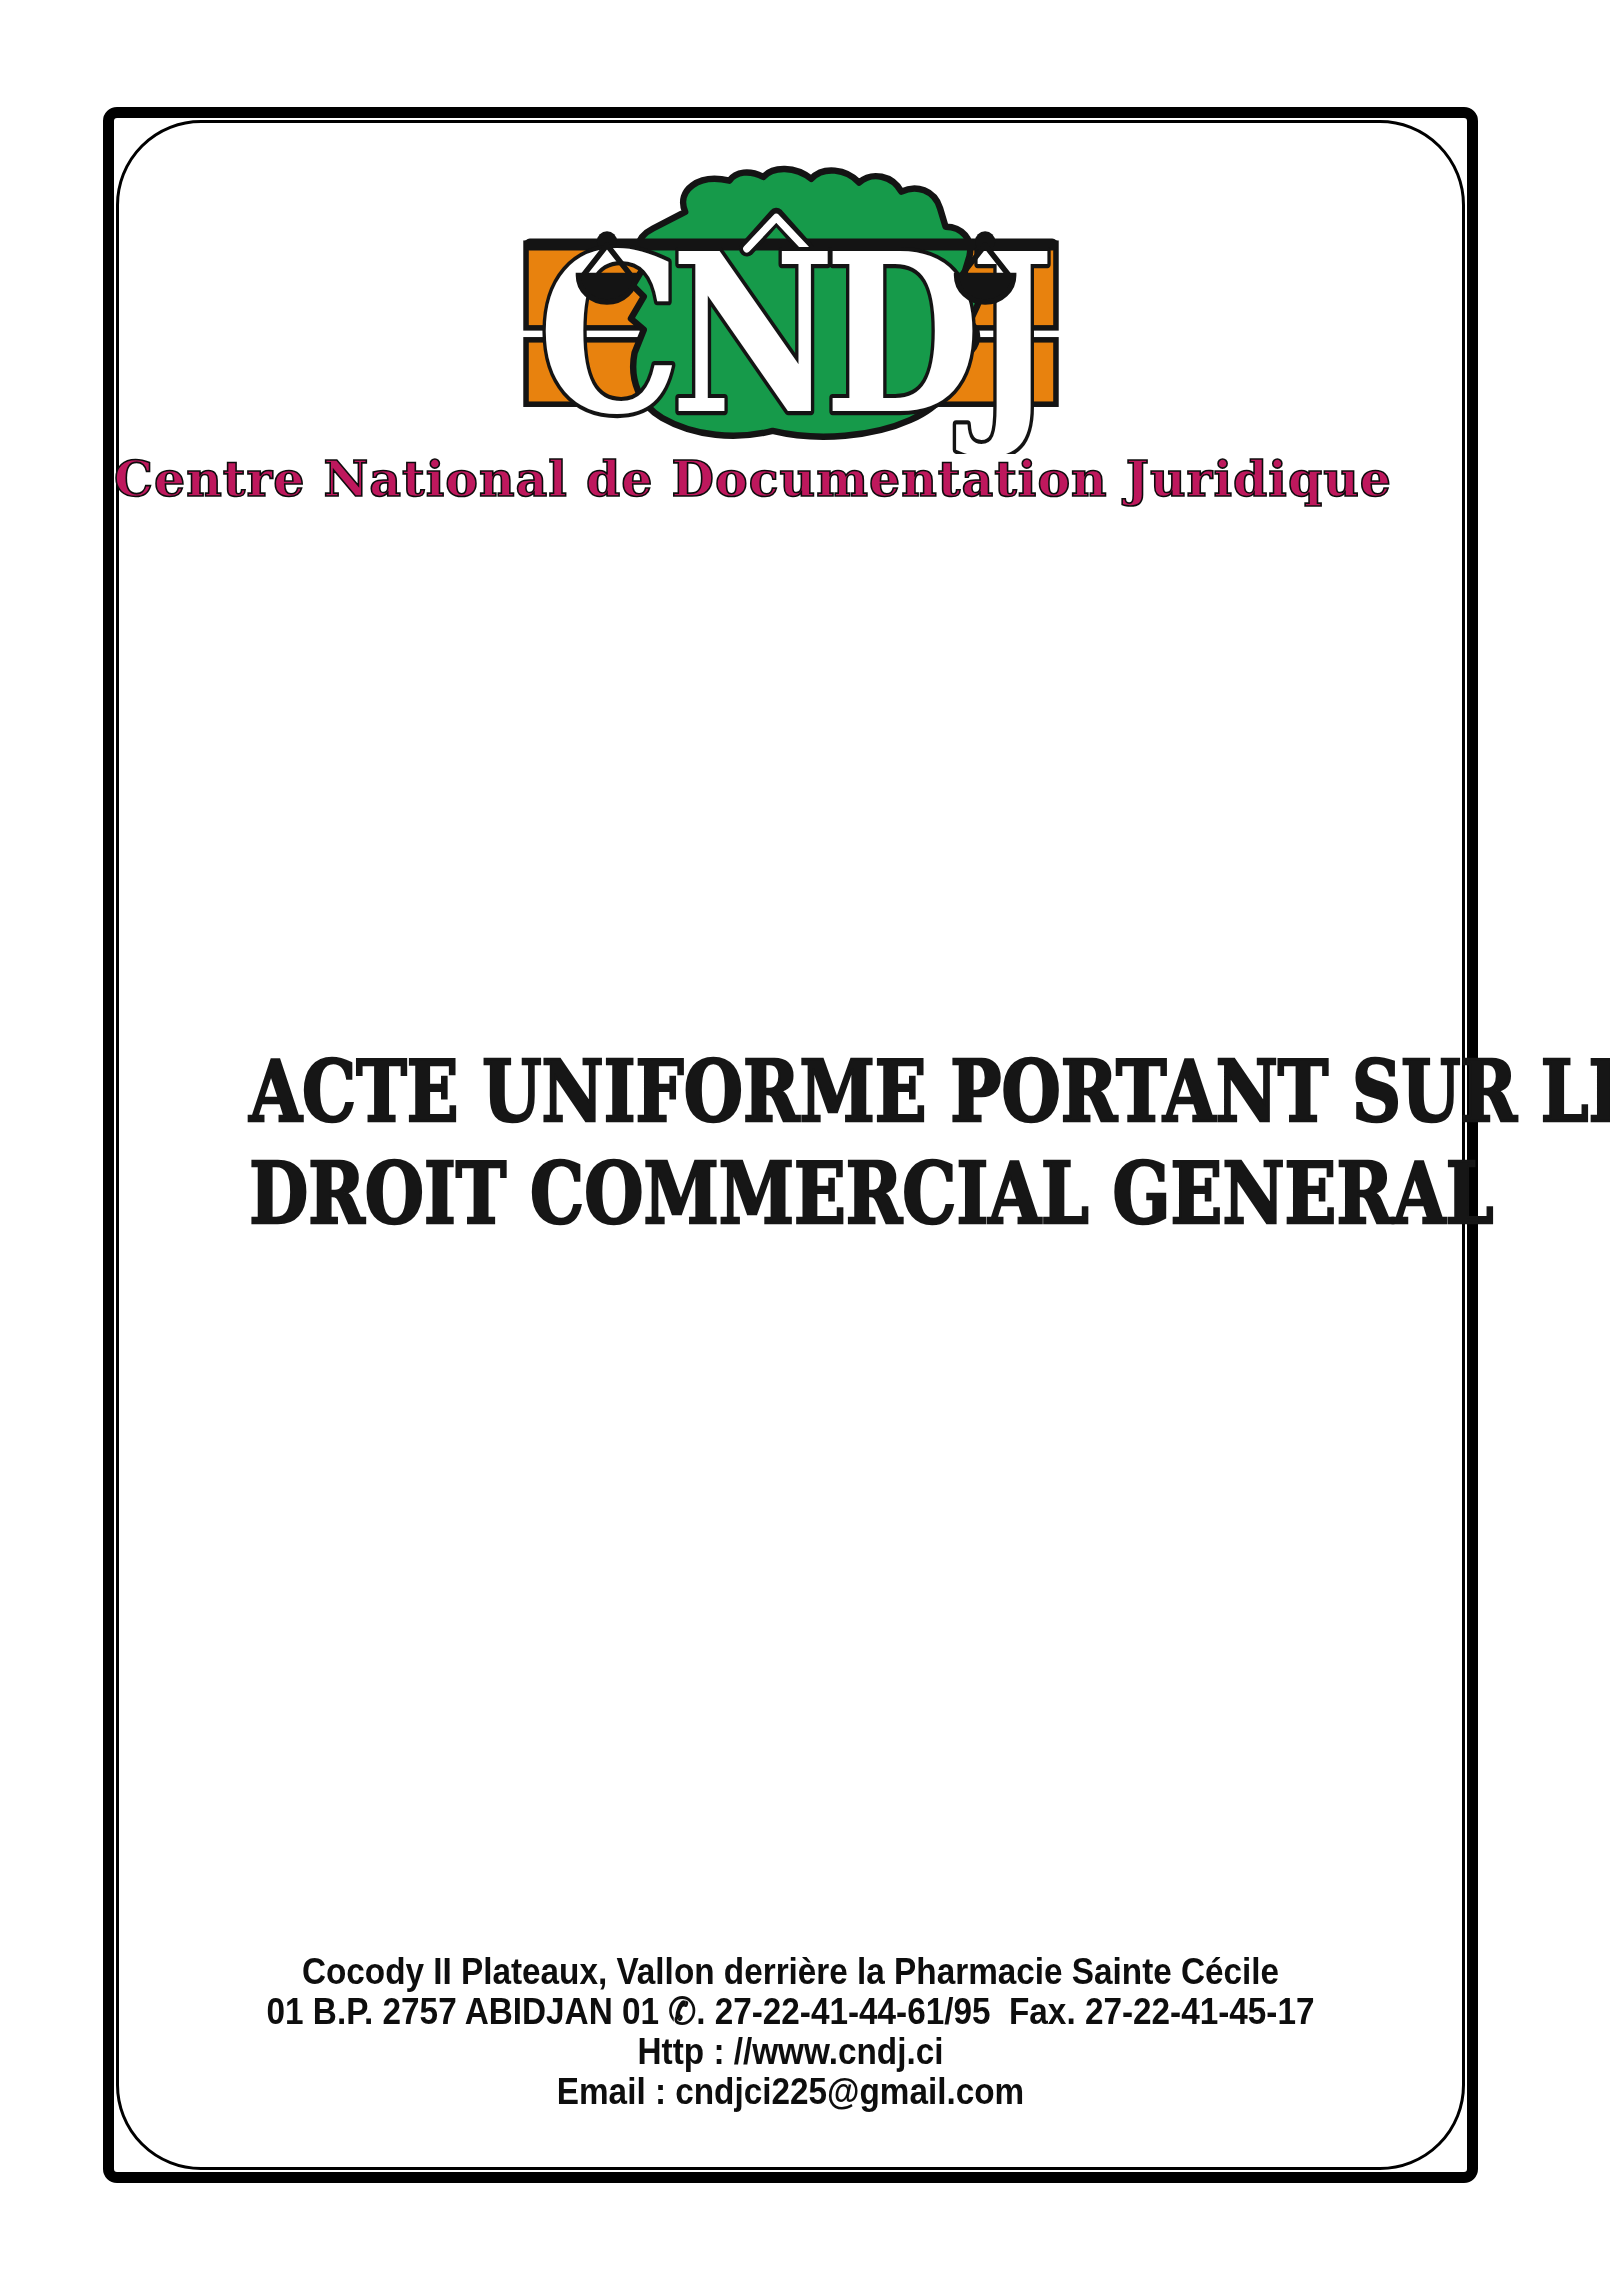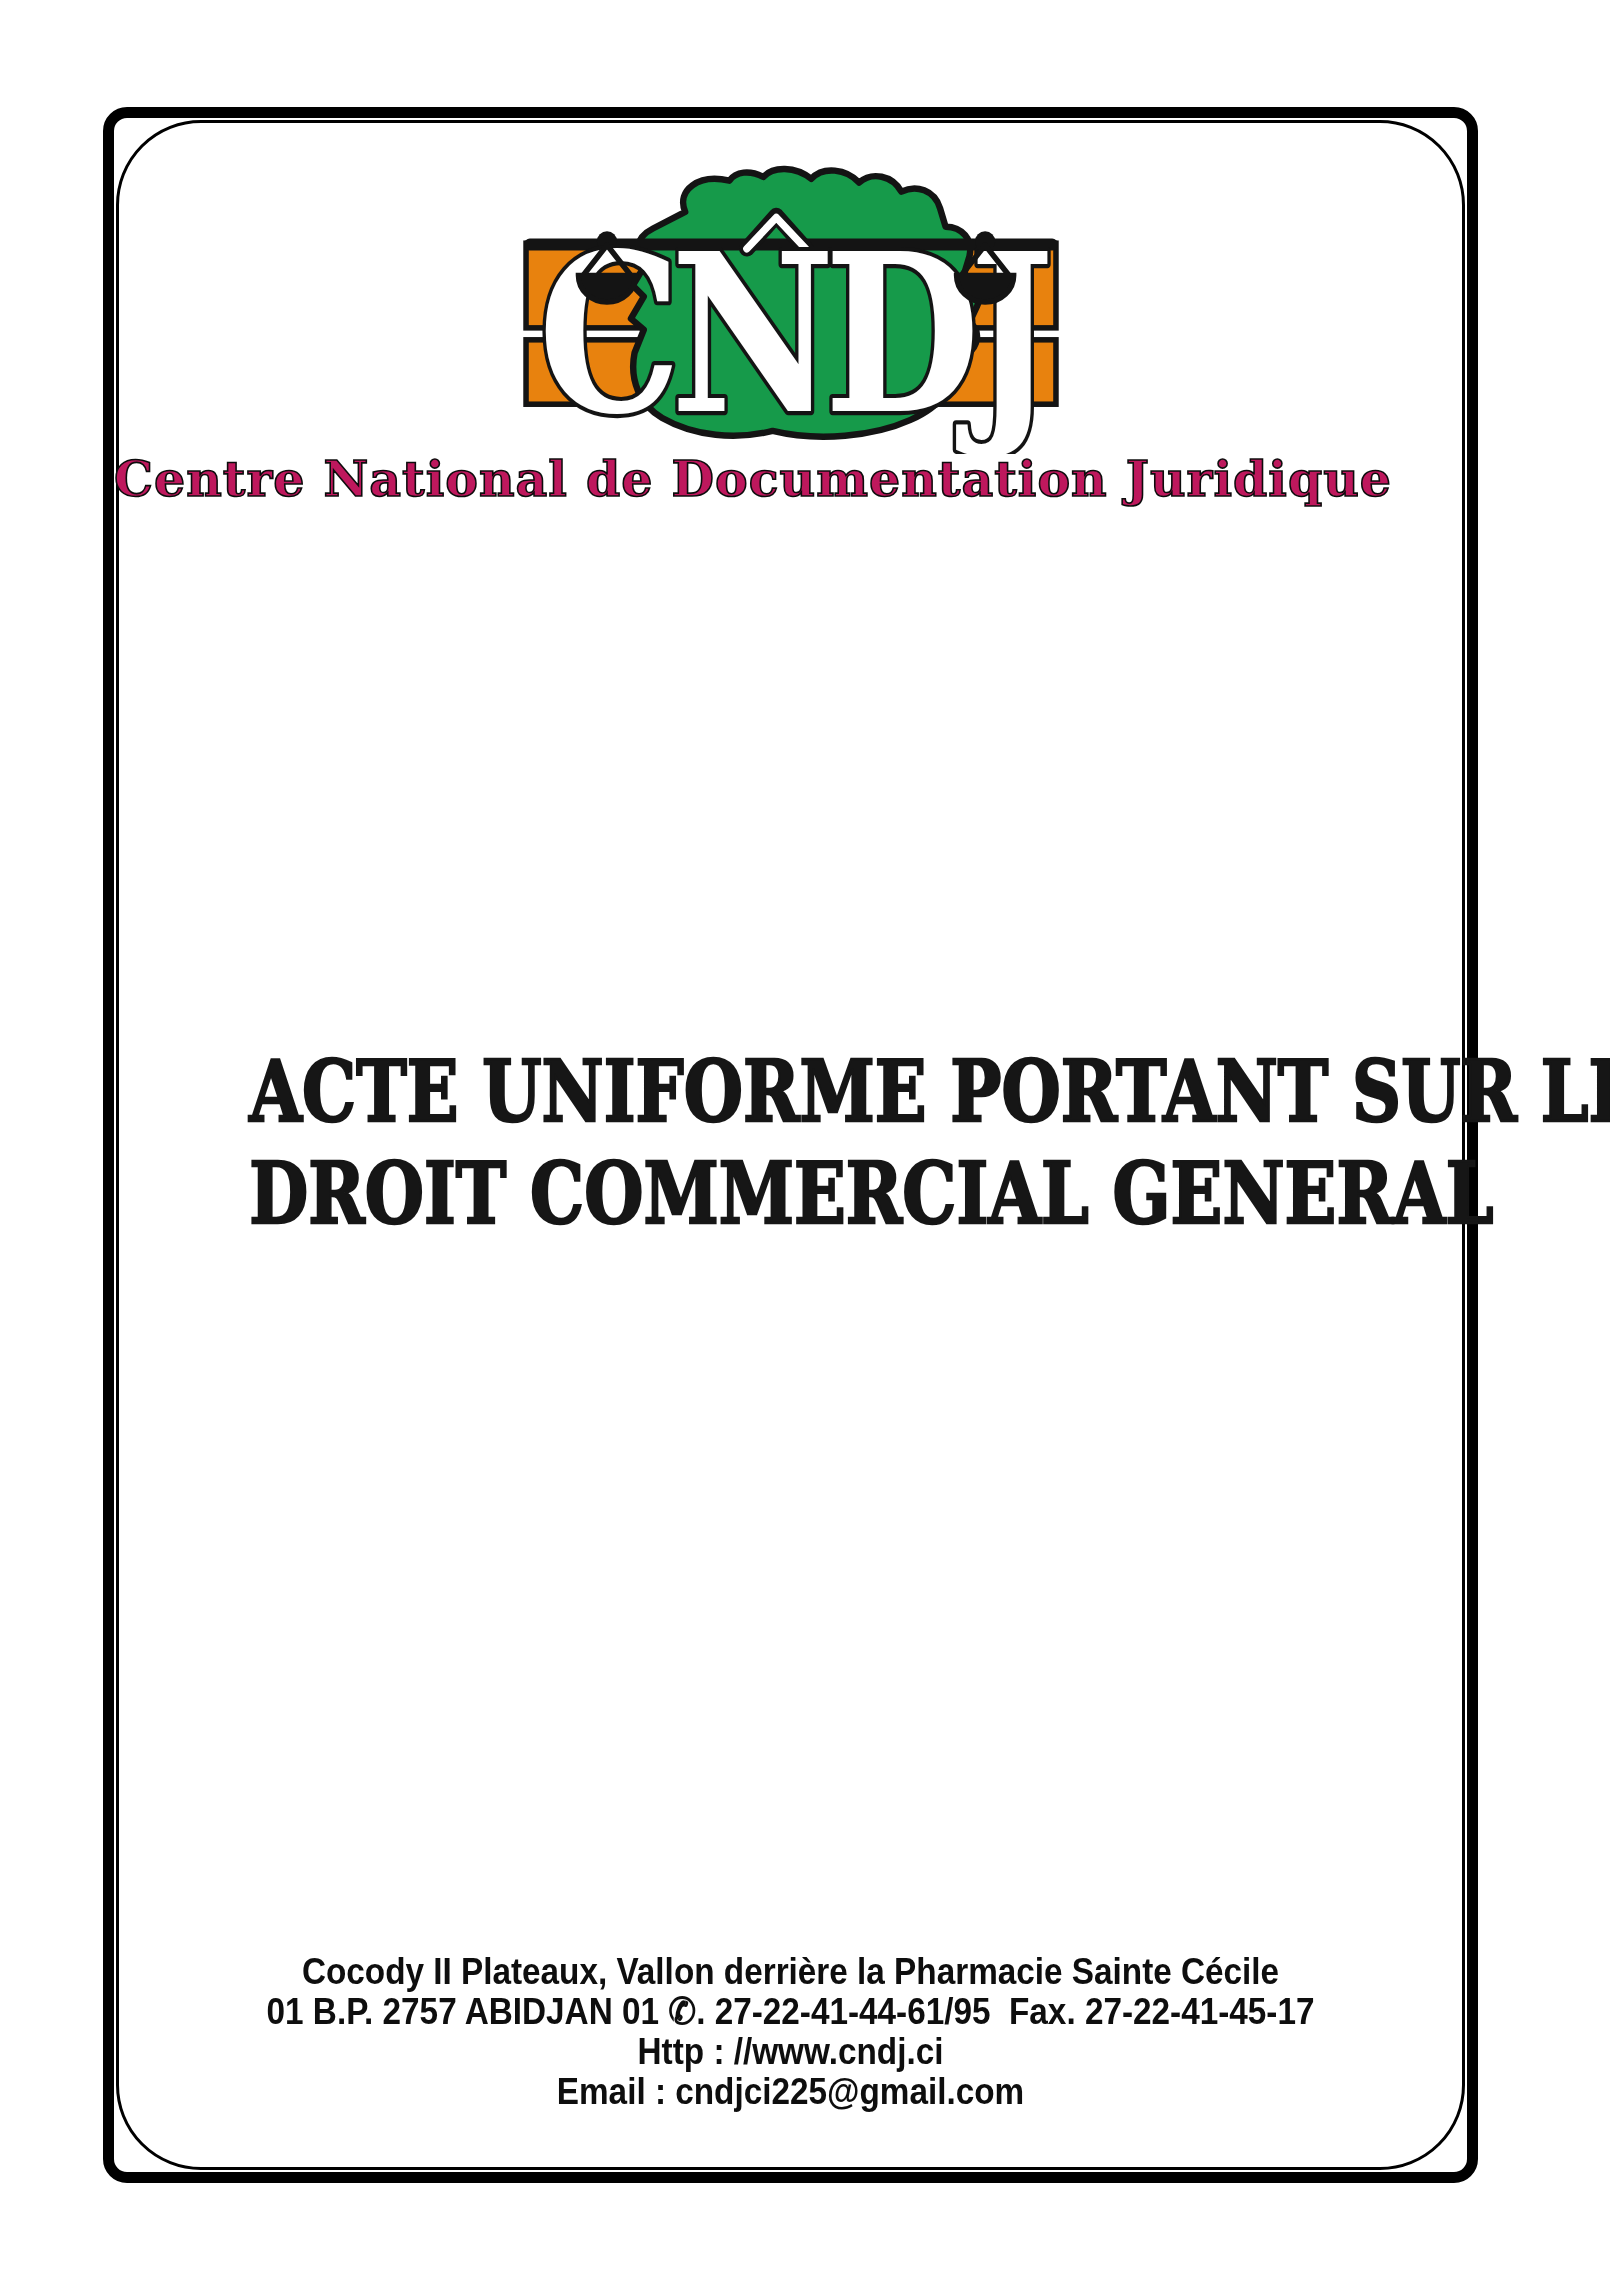--- a/index.html
+++ b/index.html
@@ -9,21 +9,21 @@
     position:relative;
     font-family:"Liberation Sans",sans-serif;
     color:#111;
     overflow:hidden;
   }
   .frame{
     position:absolute;
     left:103px;top:107px;
     width:1353px;height:2054px;
     border:11.8px solid #000;
-    border-radius:24px;
+    border-radius:14px;
   }
   .frame::before{
     content:"";
     position:absolute;
     inset:2px;
     border:3.9px solid #000;
     border-radius:85px;
     pointer-events:none;
   }
   .logo-wrap{

